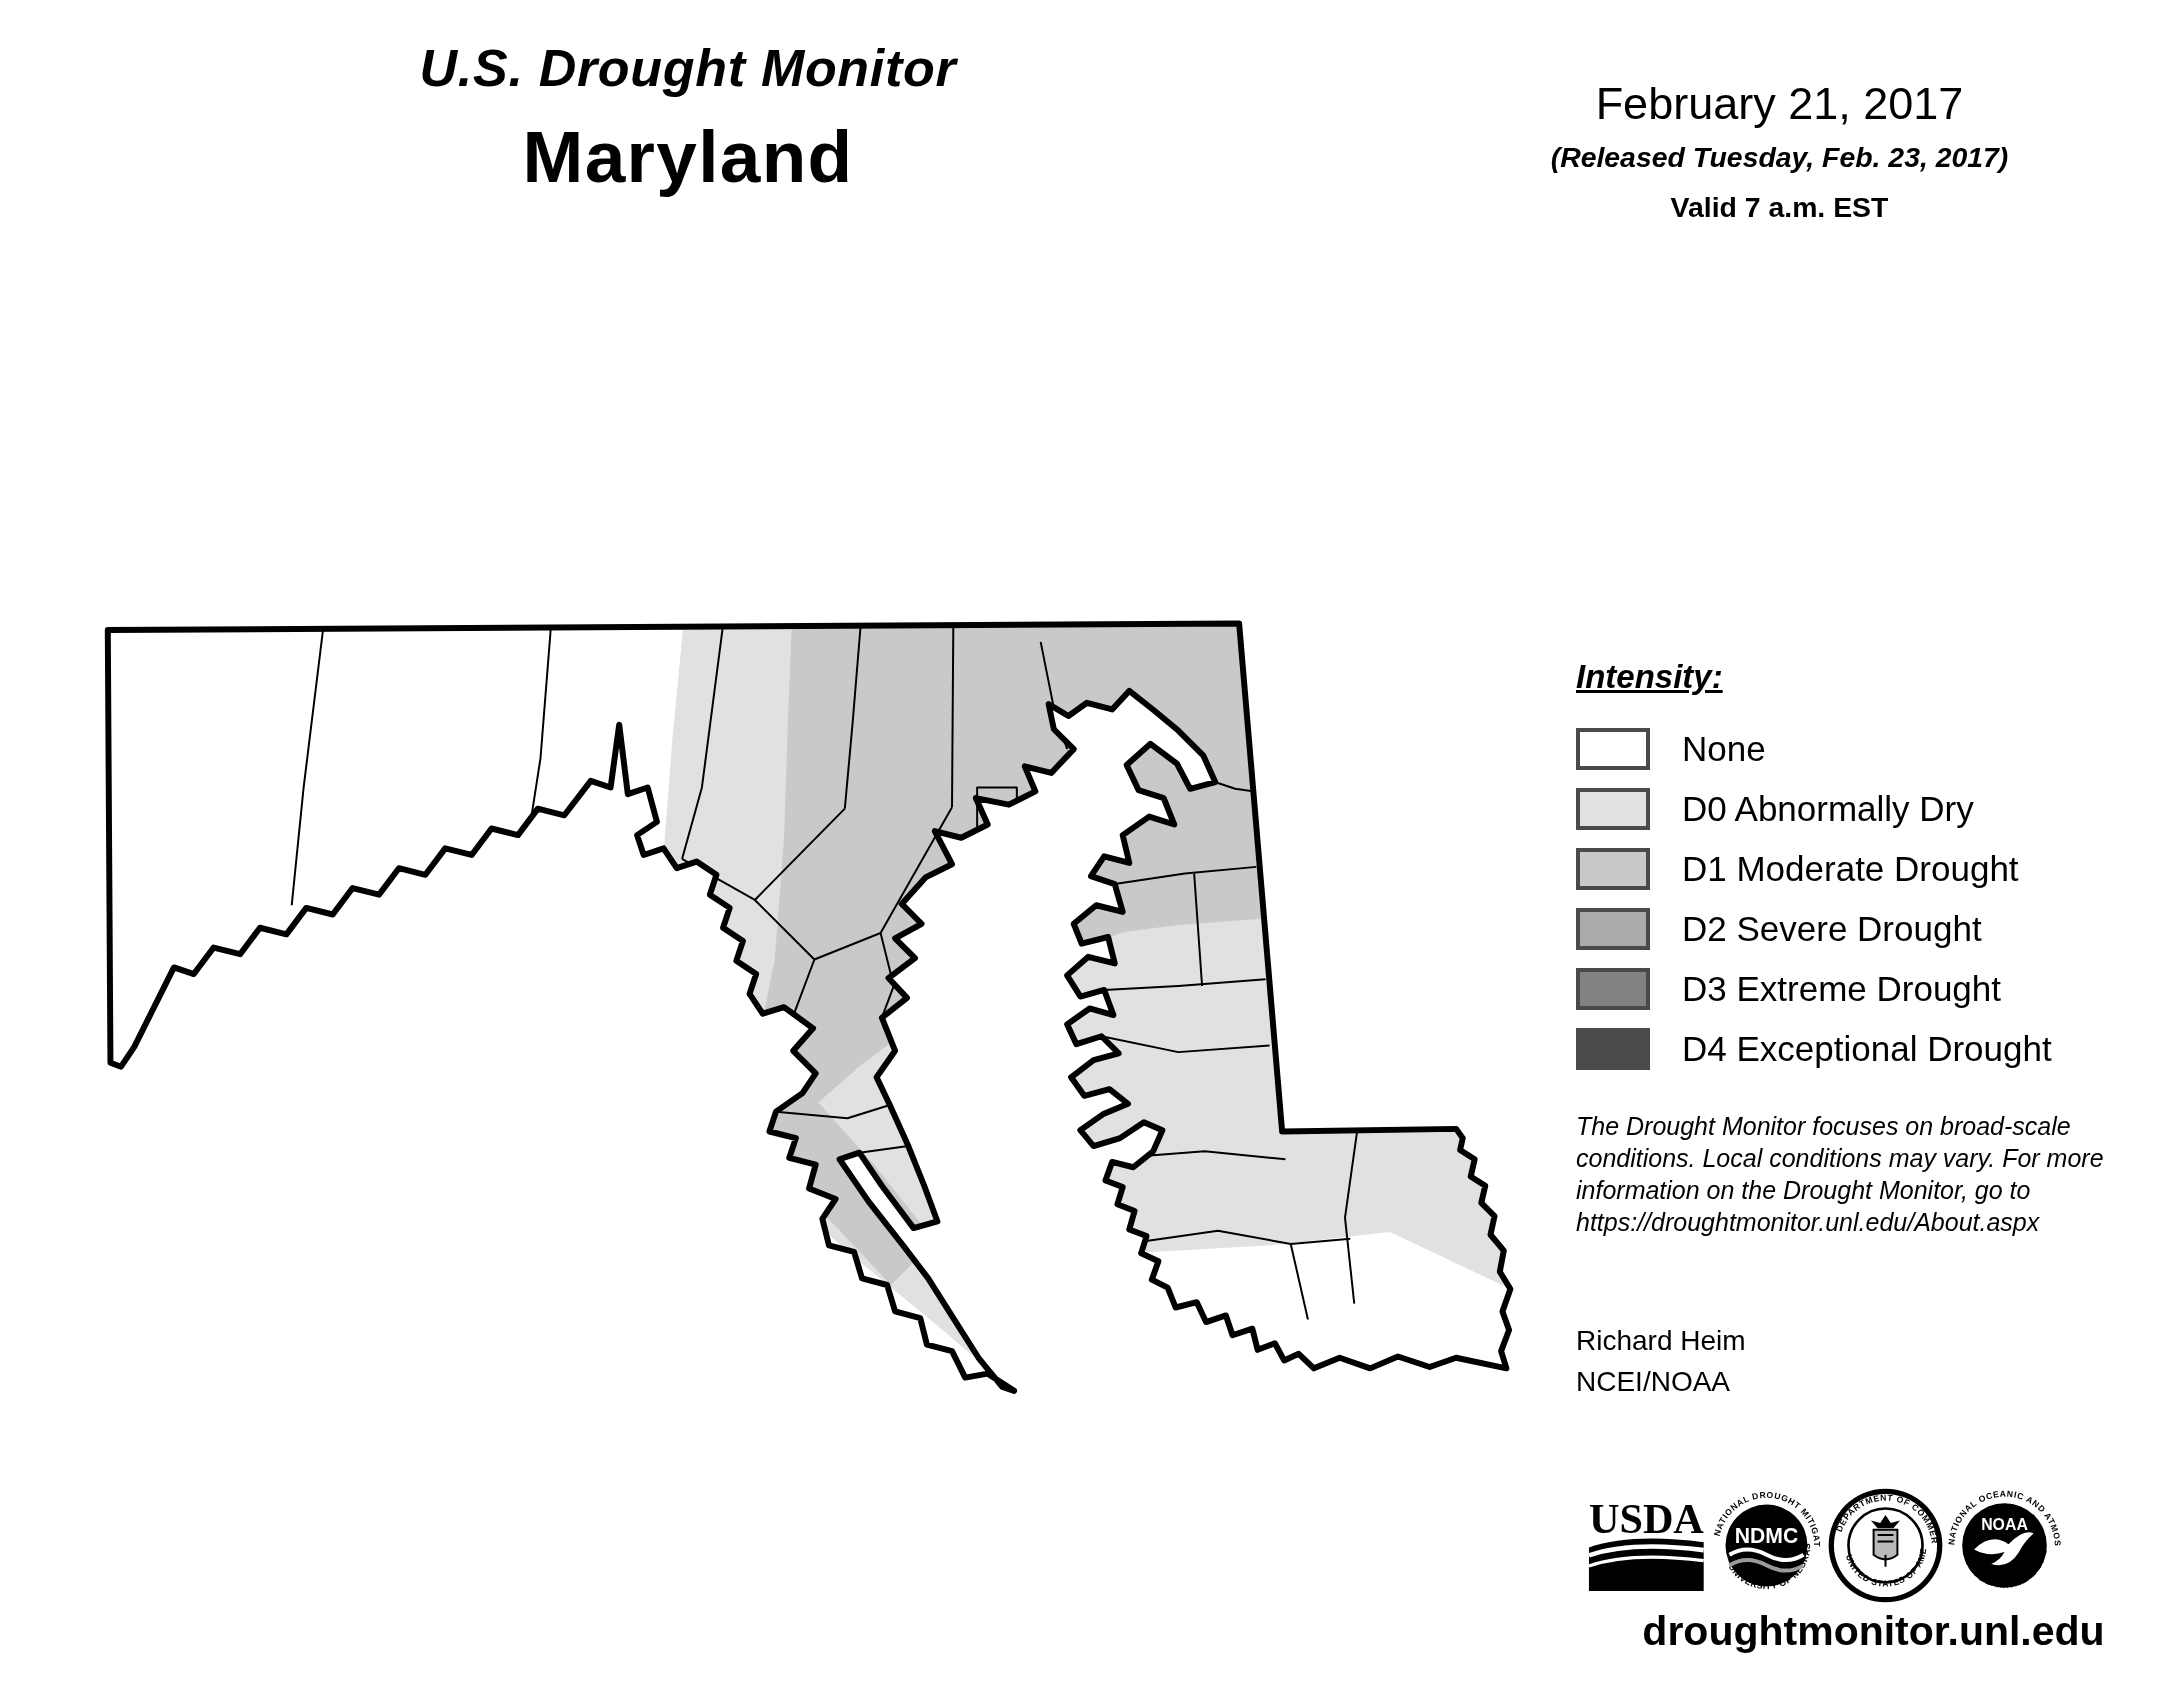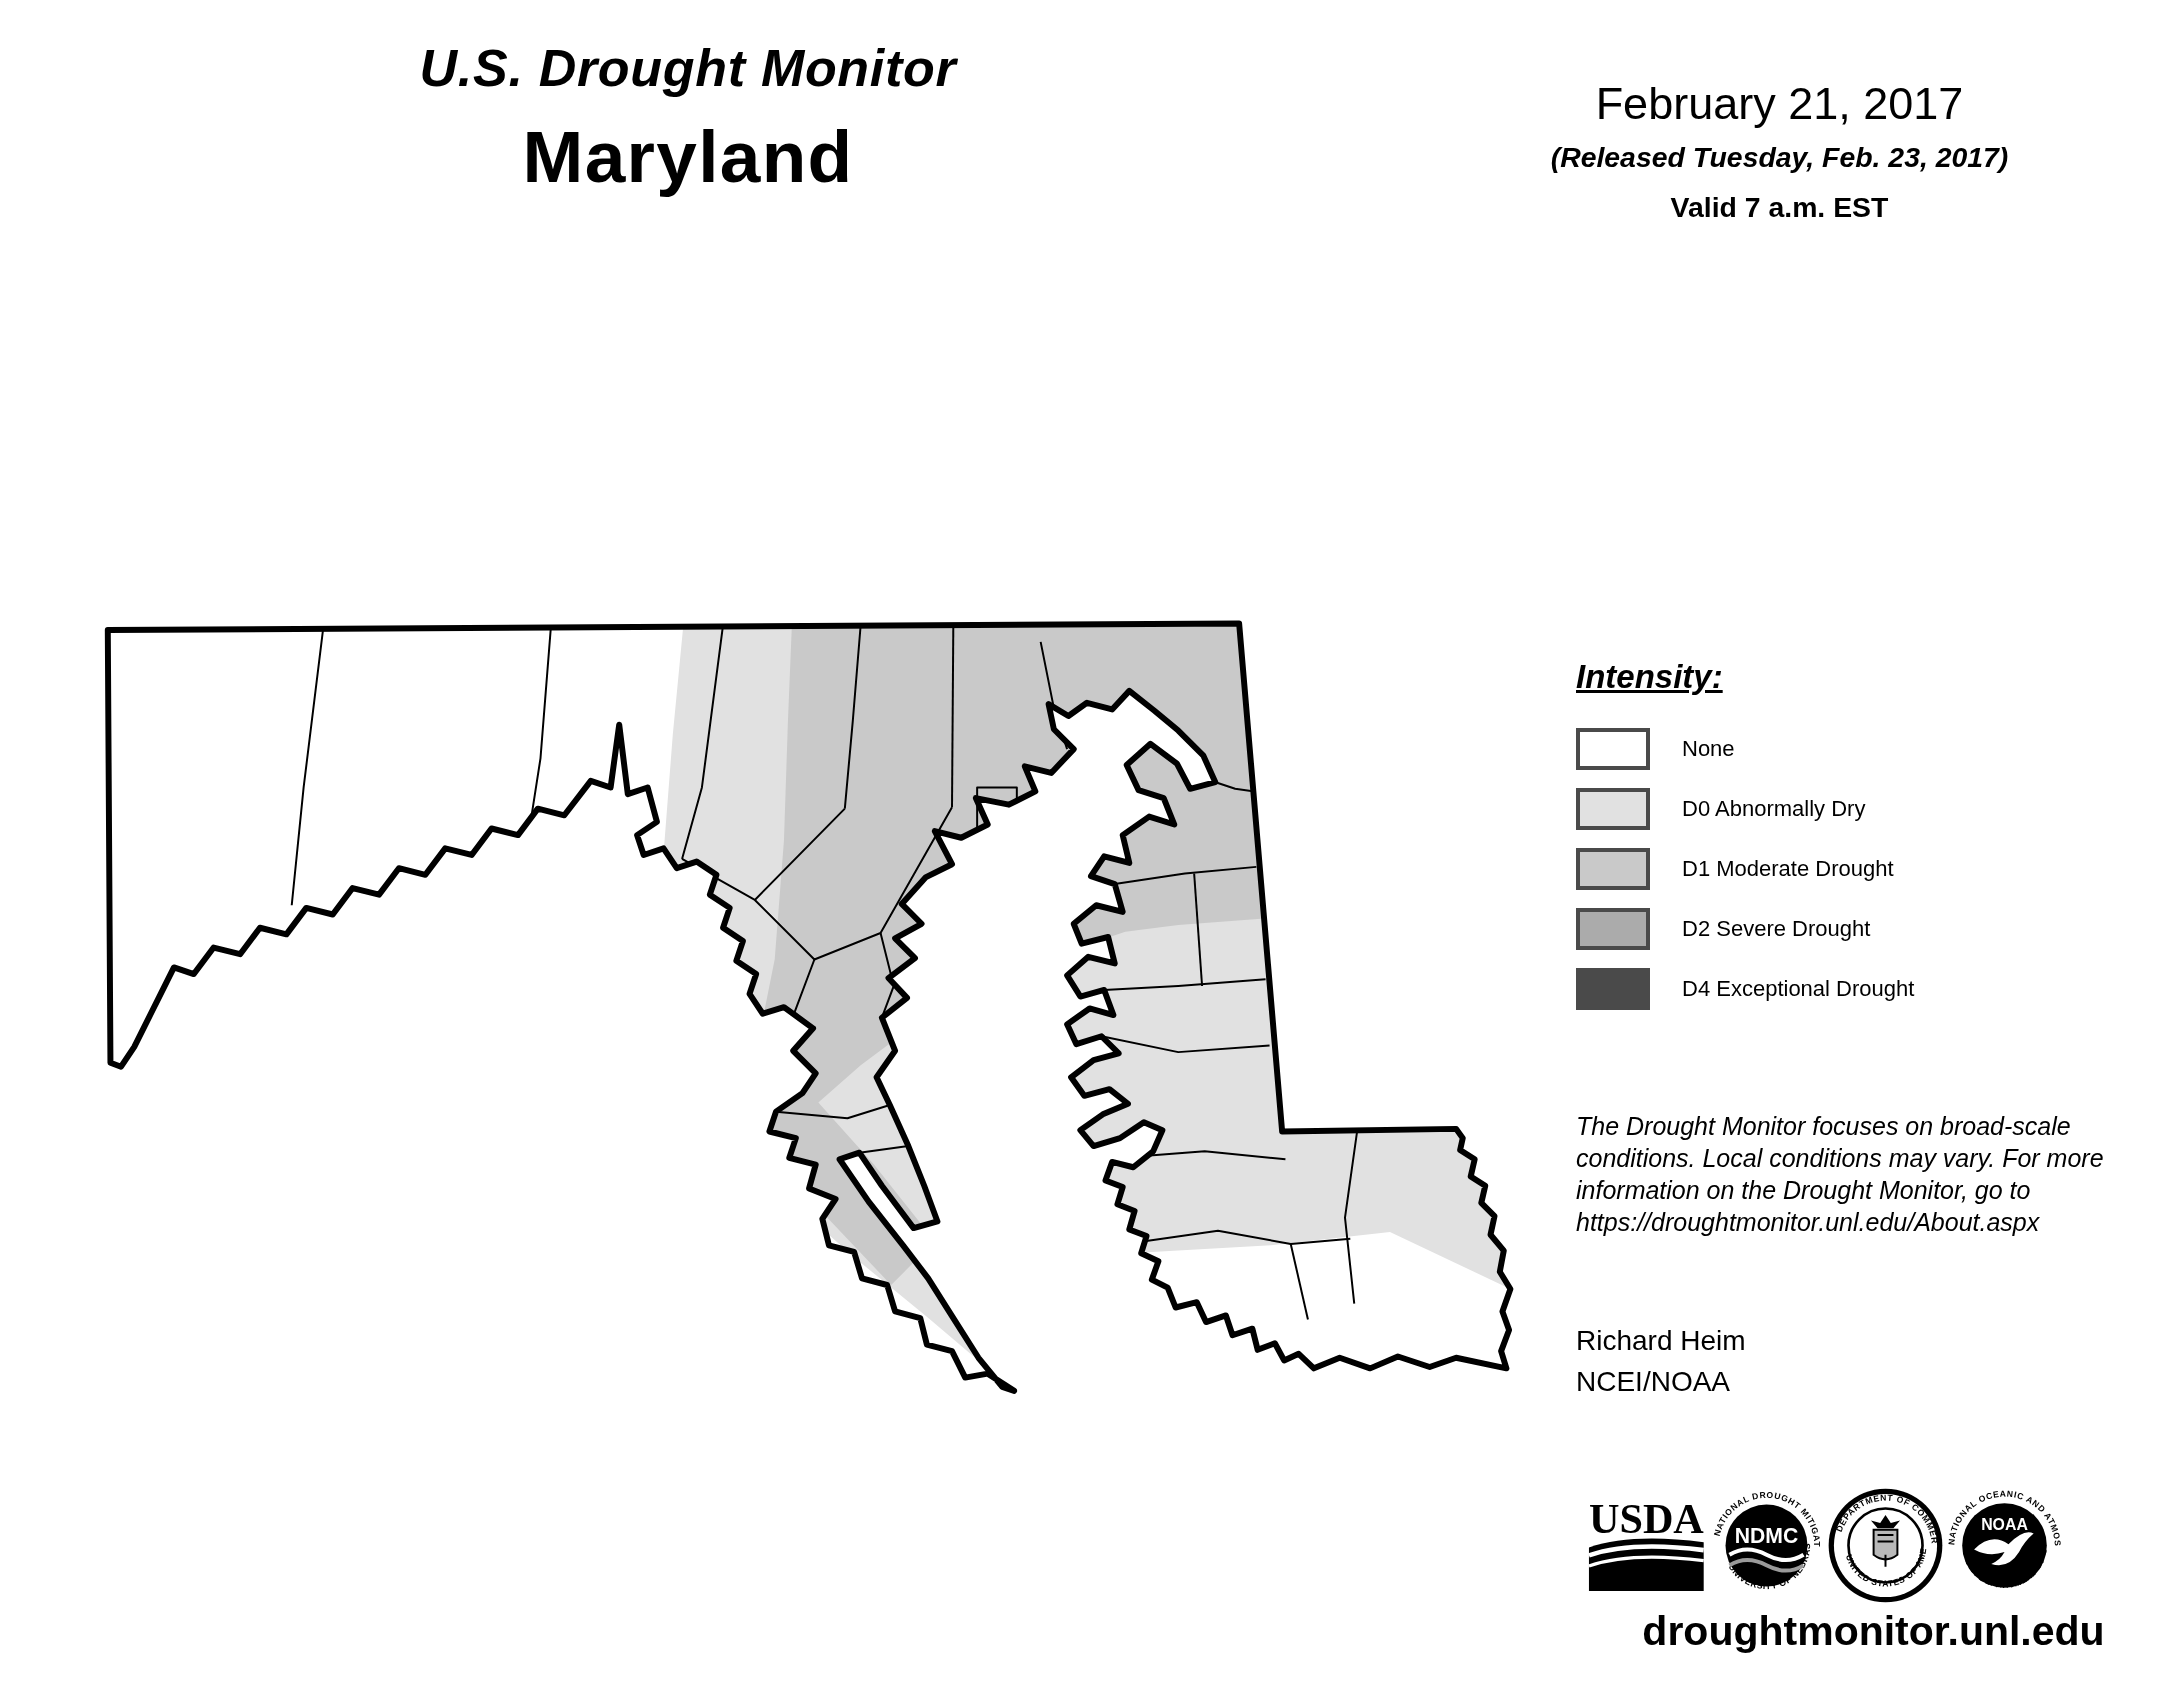--- a/index.html
+++ b/index.html
@@ -14,21 +14,21 @@
   .date-block{left:1376px;top:78px;width:807px;text-align:center;}
   .date-main{font-size:45px;font-weight:normal;}
   .date-released{font-size:28.4px;font-weight:bold;font-style:italic;margin-top:10.6px;}
   .date-valid{font-size:28.4px;font-weight:bold;margin-top:17px;}
 
   
   .legend{left:1576px;top:658px;width:595px;}
   .legend-heading{font-size:33px;font-style:italic;font-weight:600;text-decoration:underline;margin-bottom:28px;}
   .legend-row{display:flex;align-items:center;height:49px;margin-bottom:11.2px;}
   .swatch{width:74px;height:42px;border:4px solid #4a4a4a;box-sizing:border-box;flex:0 0 auto;}
-  .legend-label{font-size:22px;margin-left:32px;}
+  .legend-label{font-size:35px;margin-left:32px;}
 
   
   .disclaimer{left:1576px;top:1110px;width:609px;font-size:25px;font-style:italic;line-height:32px;}
 
   
   .author{left:1576px;top:1298px;width:595px;}
   .author-heading{font-size:33px;font-style:italic;font-weight:600;text-decoration:underline;}
   .author-name{font-size:28px;margin-top:26.5px;}
   .author-org{font-size:28px;margin-top:9.3px;}
 
@@ -172,20 +172,24 @@
   </div>
   <div class="legend-row">
     <div class="swatch" style="background-color: rgb(201, 201, 201);"></div>
     <div class="legend-label">D1 Moderate Drought</div>
   </div>
   <div class="legend-row">
     <div class="swatch" style="background-color: rgb(171, 171, 171);"></div>
     <div class="legend-label">D2 Severe Drought</div>
   </div>
   <div class="legend-row">
+    <div class="swatch" style="background-color: rgb(130, 130, 130);"></div>
+    <div class="legend-label">D3 Extreme Drought</div>
+  </div>
+  <div class="legend-row">
     <div class="swatch" style="background-color: rgb(74, 74, 74);"></div>
     <div class="legend-label">D4 Exceptional Drought</div>
   </div>
 </div>
 
 <div class="abs disclaimer">
   <div>The Drought Monitor focuses on broad-scale</div>
   <div>conditions. Local conditions may vary. For more</div>
   <div>information on the Drought Monitor, go to</div>
   <div>https://droughtmonitor.unl.edu/About.aspx</div>

